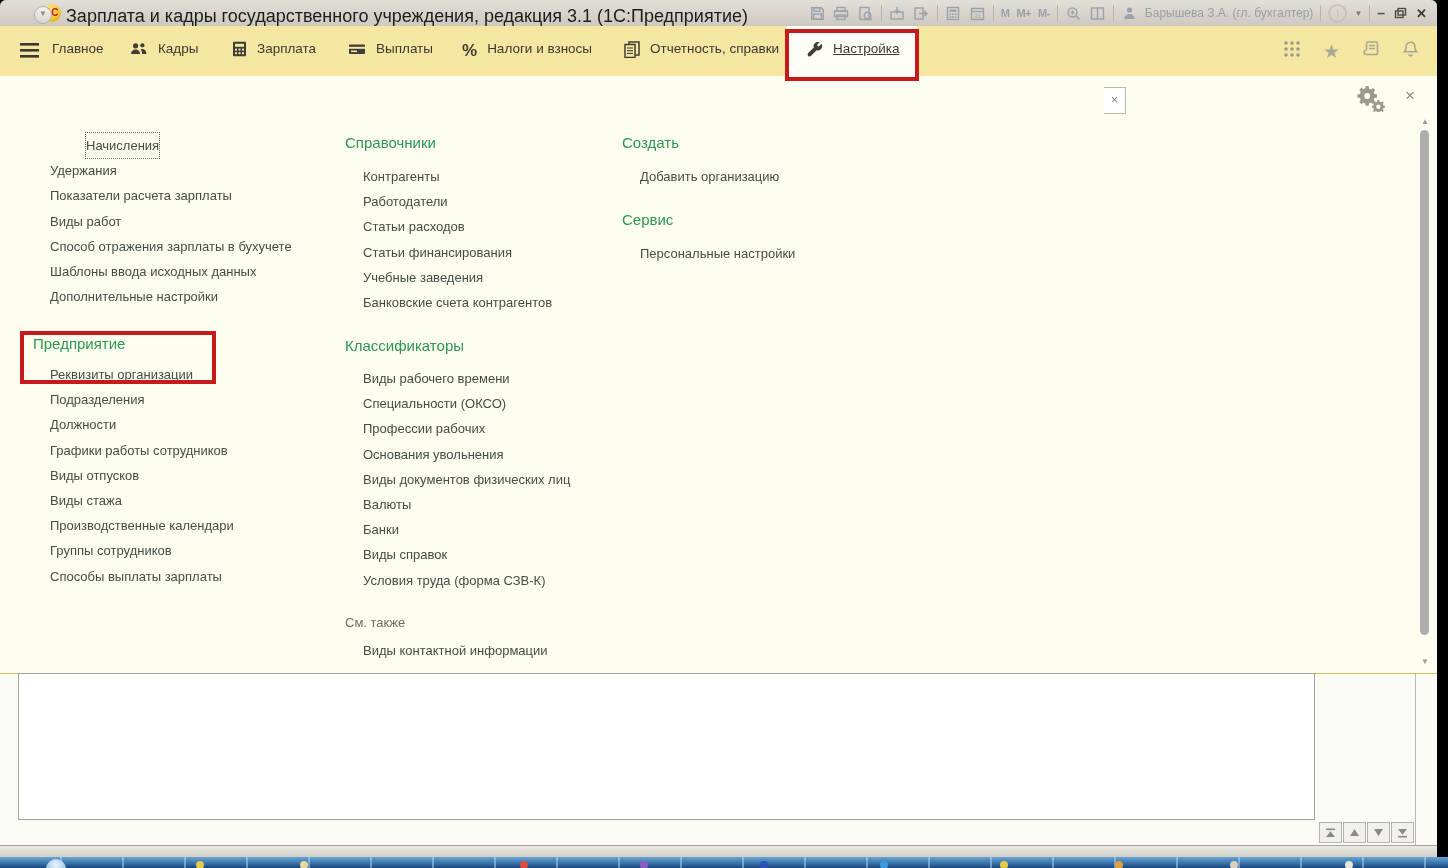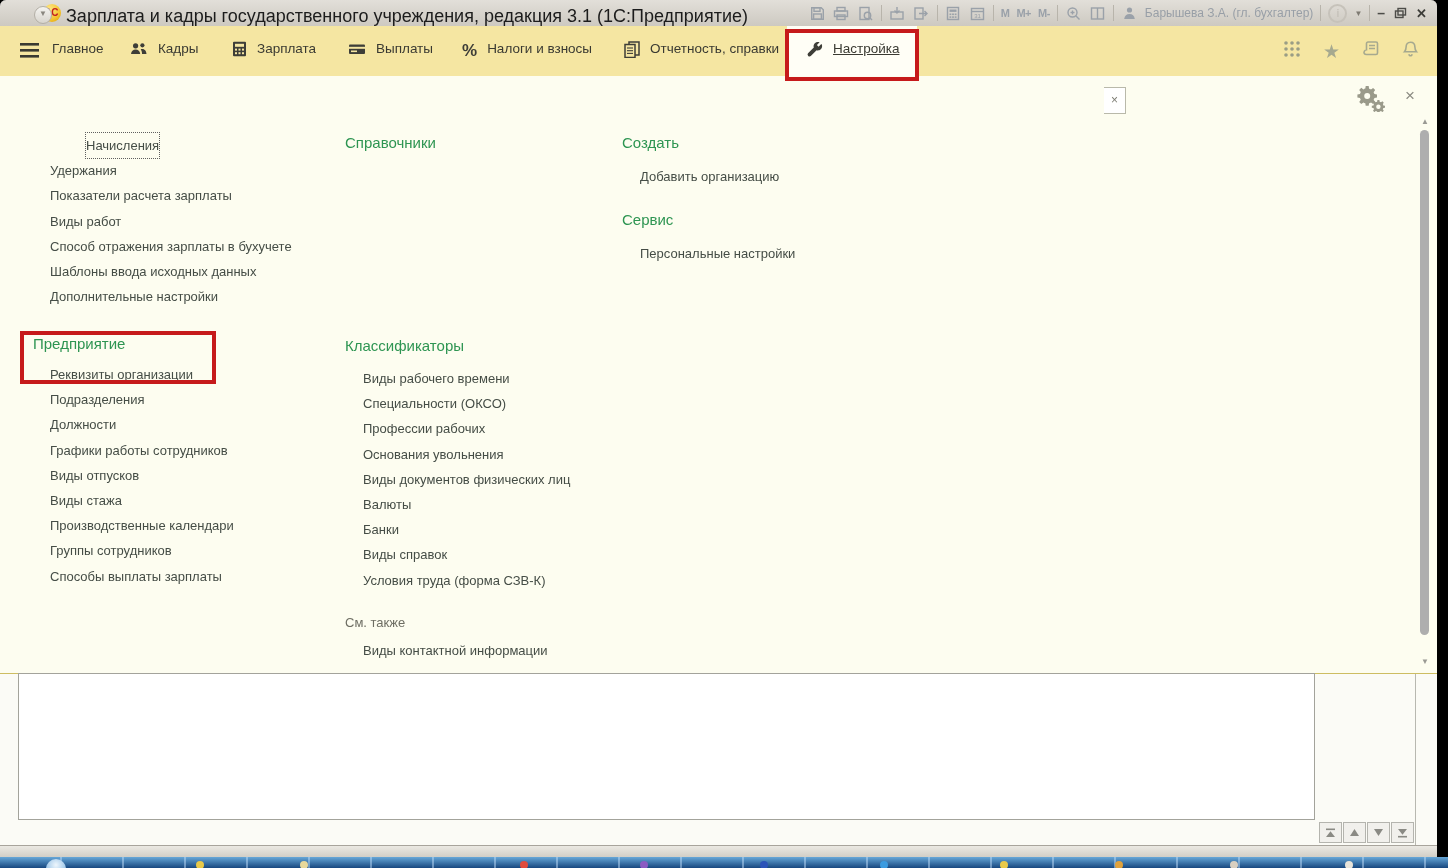--- a/index.html
+++ b/index.html
@@ -379,20 +379,28 @@
           <div class="menu-item">Должности</div>
           <div class="menu-item">Графики работы сотрудников</div>
           <div class="menu-item">Виды отпусков</div>
           <div class="menu-item">Виды стажа</div>
           <div class="menu-item">Производственные календари</div>
           <div class="menu-item">Группы сотрудников</div>
           <div class="menu-item">Способы выплаты зарплаты</div>
         </div>
 
       <div class="section-header" style="left:345px;top:58px">Справочники</div>
+      <div class="mlist" style="left:363px;top:88px">
+          <div class="menu-item">Контрагенты</div>
+          <div class="menu-item">Работодатели</div>
+          <div class="menu-item">Статьи расходов</div>
+          <div class="menu-item">Статьи финансирования</div>
+          <div class="menu-item">Учебные заведения</div>
+          <div class="menu-item">Банковские счета контрагентов</div>
+        </div>
       <div class="section-header" style="left:345px;top:261px">Классификаторы</div>
       <div class="mlist" style="left:363px;top:290px">
           <div class="menu-item">Виды рабочего времени</div>
           <div class="menu-item">Специальности (ОКСО)</div>
           <div class="menu-item">Профессии рабочих</div>
           <div class="menu-item">Основания увольнения</div>
           <div class="menu-item">Виды документов физических лиц</div>
           <div class="menu-item">Валюты</div>
           <div class="menu-item">Банки</div>
           <div class="menu-item">Виды справок</div>

